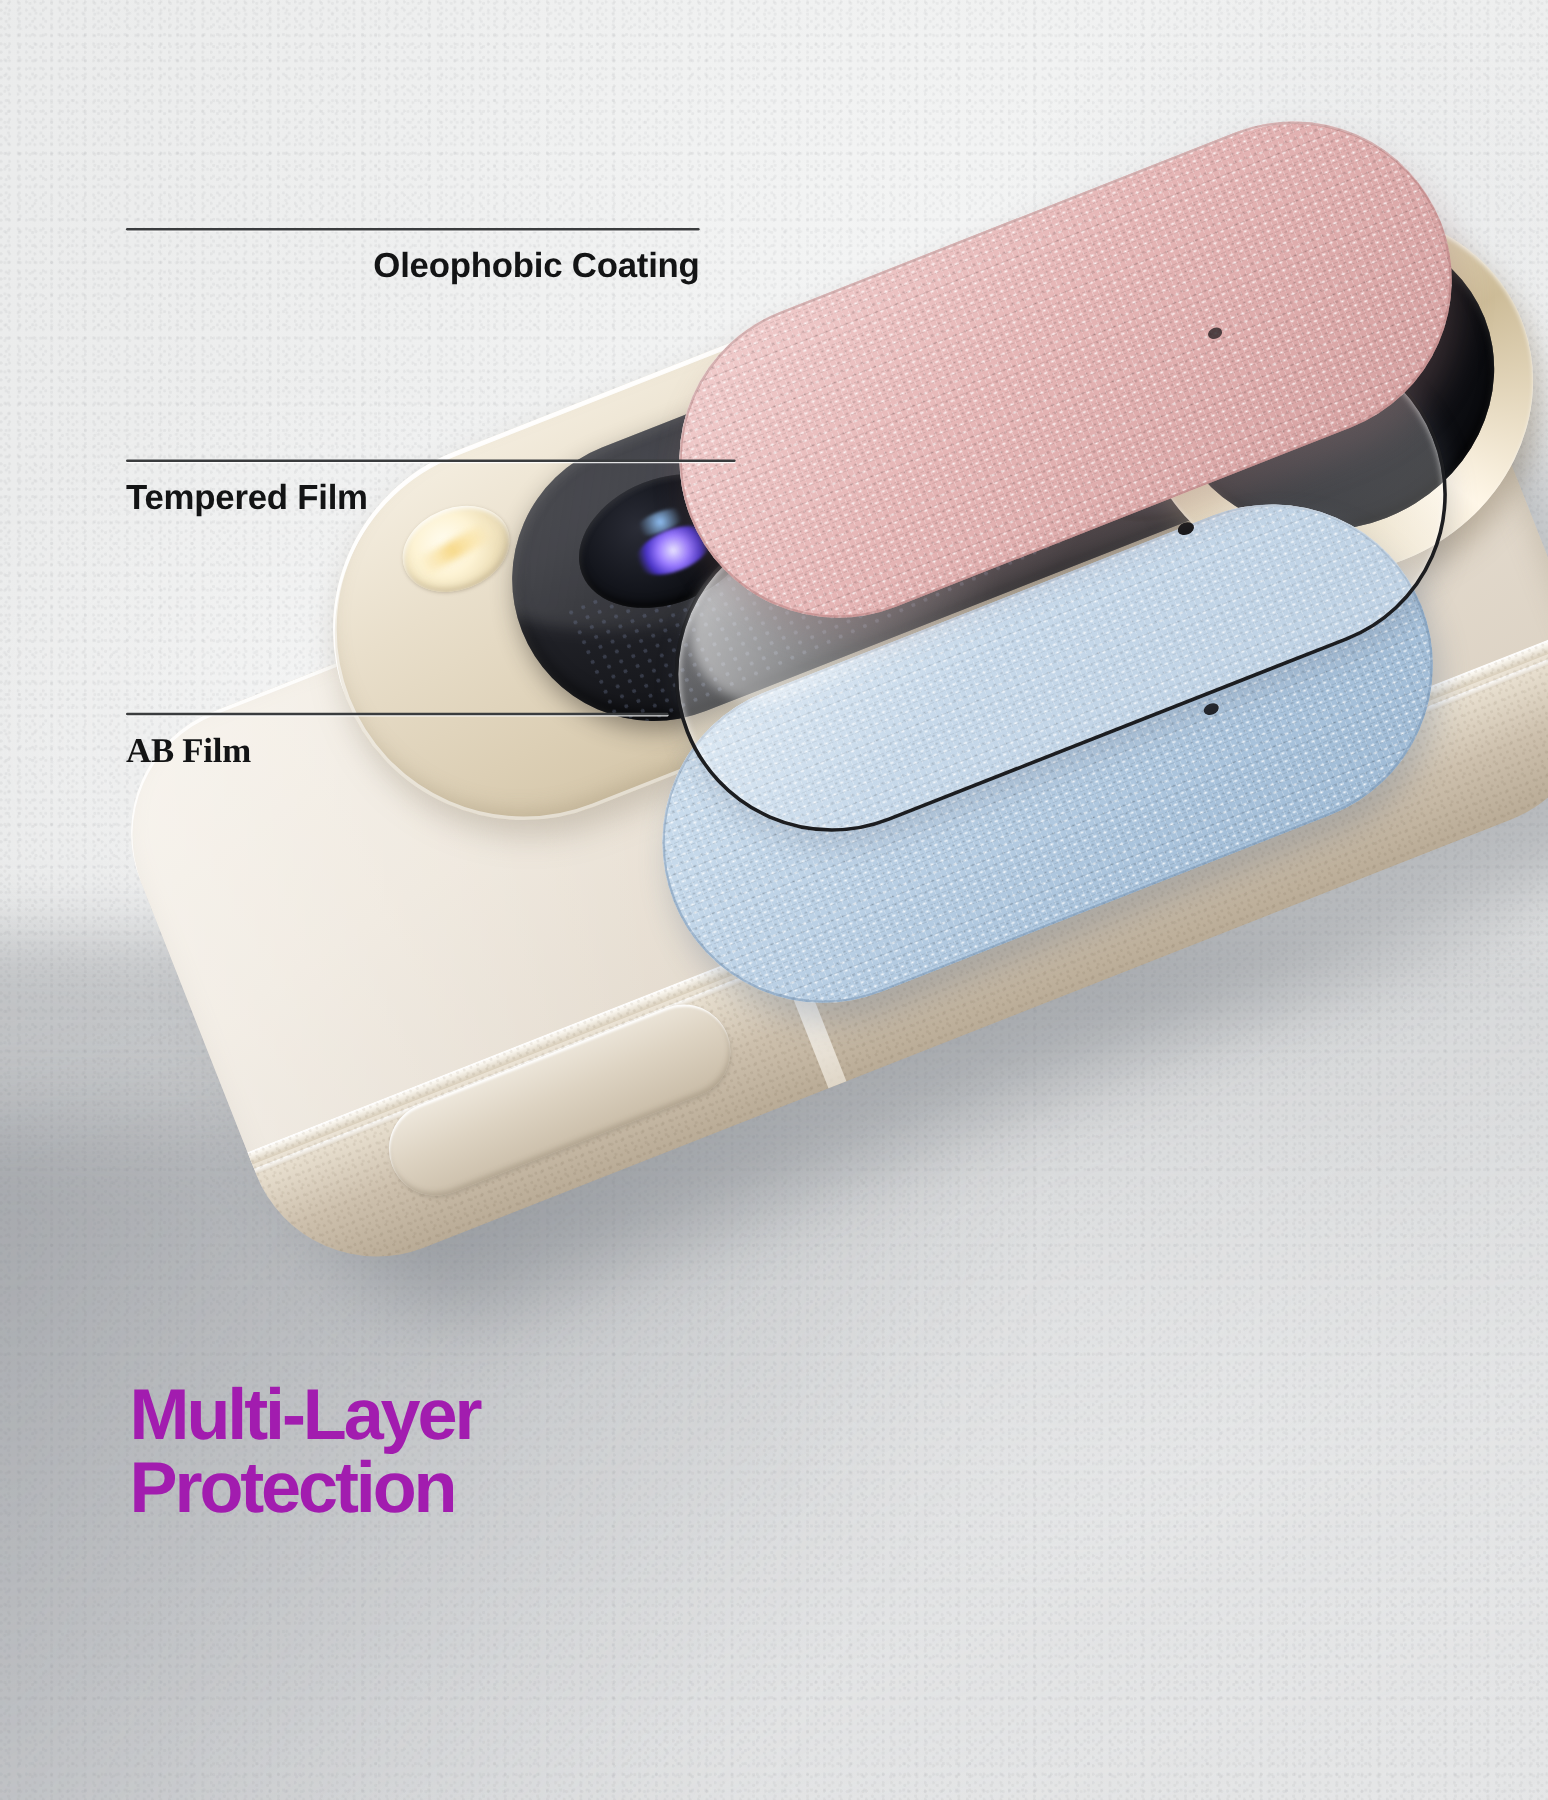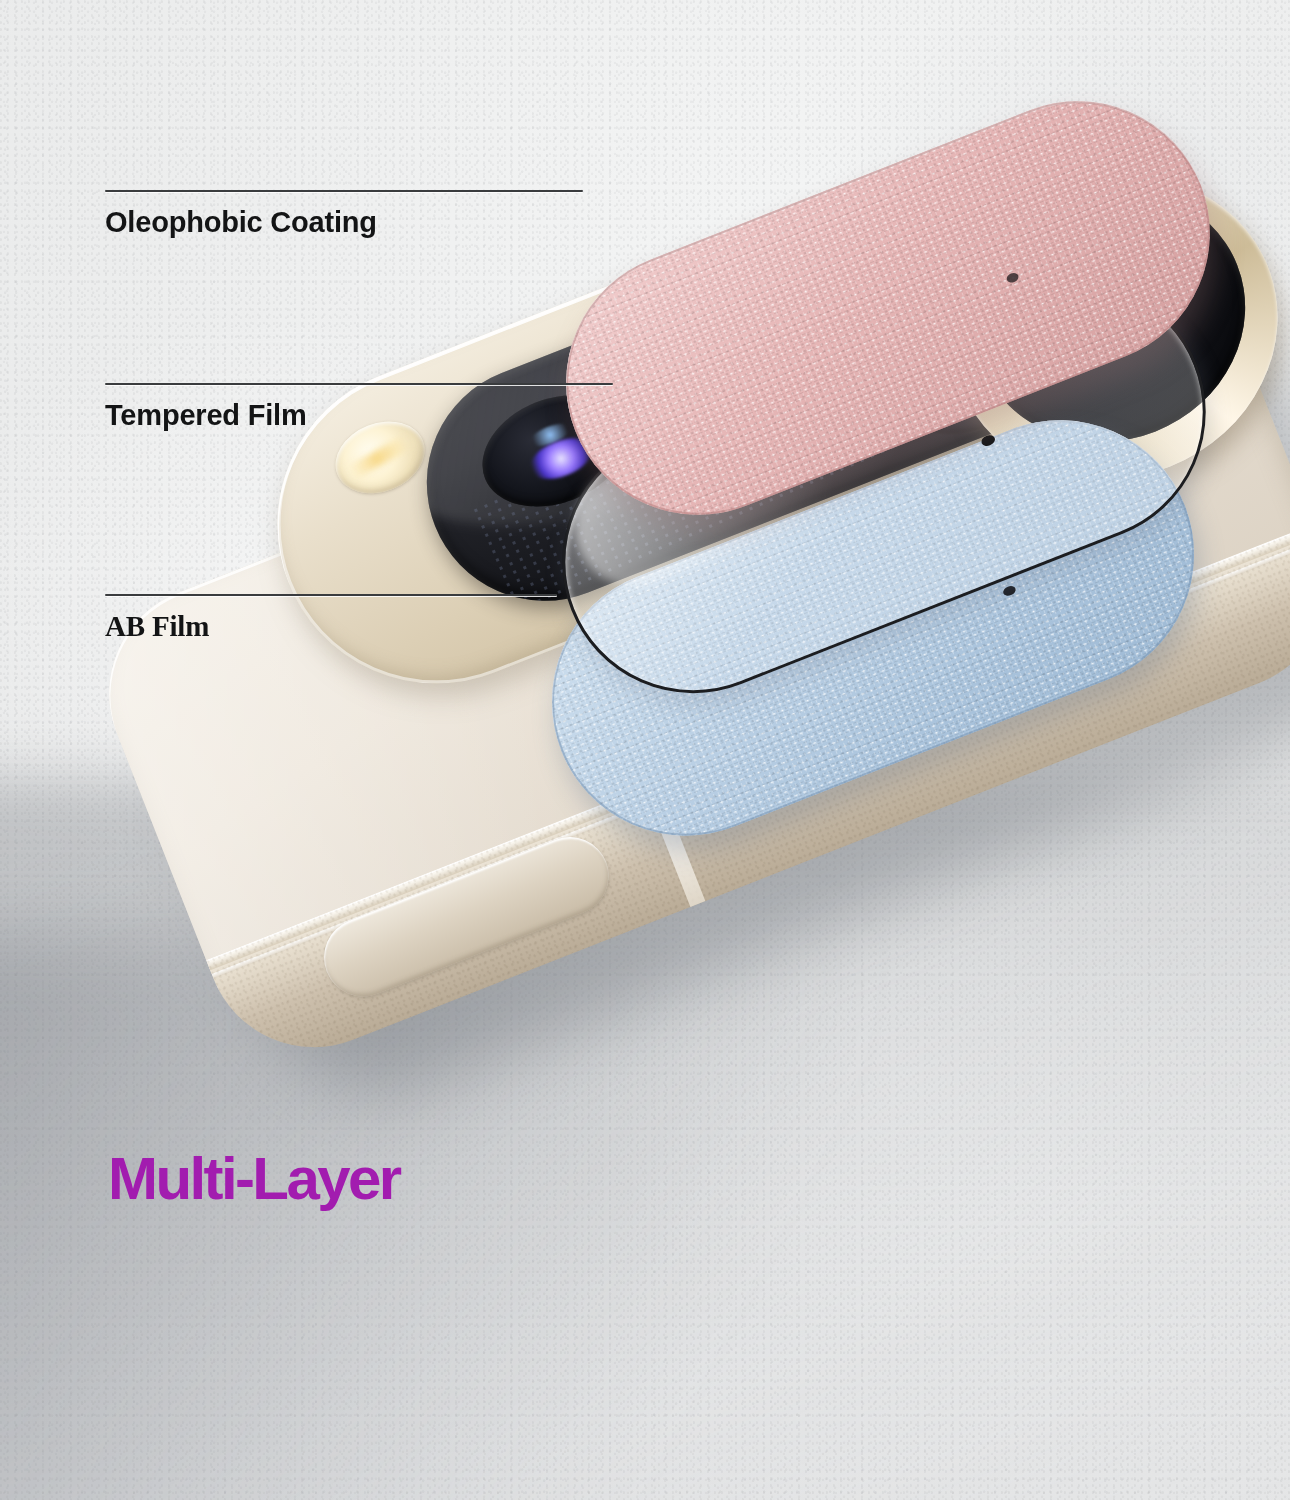--- a/index.html
+++ b/index.html
@@ -49,21 +49,21 @@
   .callout{position:absolute;}
   .callout .rule{
     height:2px;background:#3a3c3e;border-radius:1px;
     box-shadow:0 1px 0 rgba(255,255,255,.85);
   }
   .callout .label{
     margin-top:16px;
     font-size:29px;font-weight:700;letter-spacing:-.2px;
     color:#131415;white-space:nowrap;line-height:1;
   }
-  #callout-oleophobic{left:105px;top:190px;}
+  #callout-oleophobic{left:105px;top:190px;text-align:right;}
   #callout-oleophobic .rule{width:478px;}
   #callout-tempered{left:105px;top:383px;}
   #callout-tempered .rule{width:508px;}
   #callout-abfilm{left:105px;top:594px;font-family:Liberation Serif, serif;}
   #callout-abfilm .rule{width:452px;}
 
   
   #headline{
     position:absolute;left:108px;top:1148px;
     font-size:60px;font-weight:800;line-height:1.02;letter-spacing:-2.6px;
@@ -410,15 +410,16 @@
     <div class="label">Tempered Film</div>
   </div>
 
   <div class="callout" id="callout-abfilm">
     <div class="rule"></div>
     <div class="label">AB Film</div>
   </div>
 
   <div id="headline">
     <span class="hl-line">Multi-Layer</span>
+    <span class="hl-line">Protection</span>
   </div>
 
 </div>
 
 </body></html>

